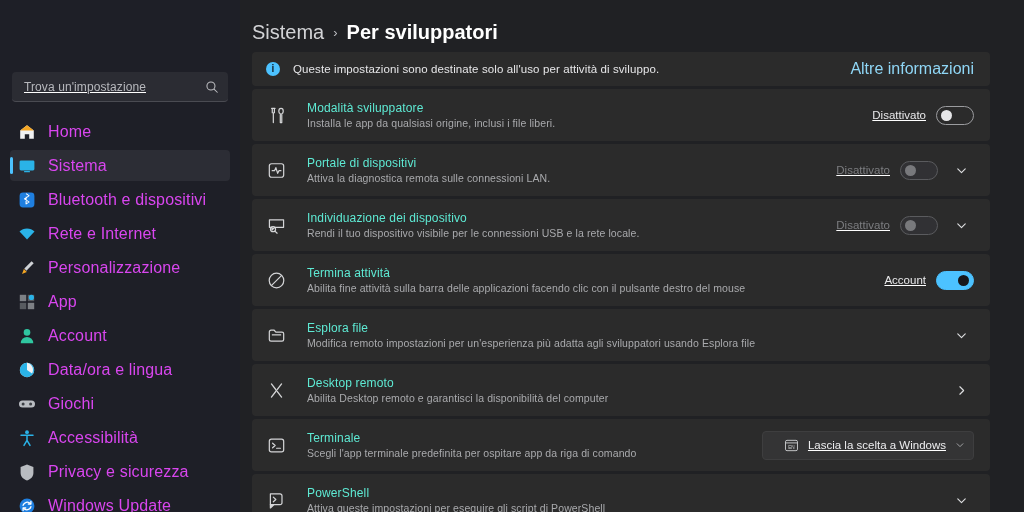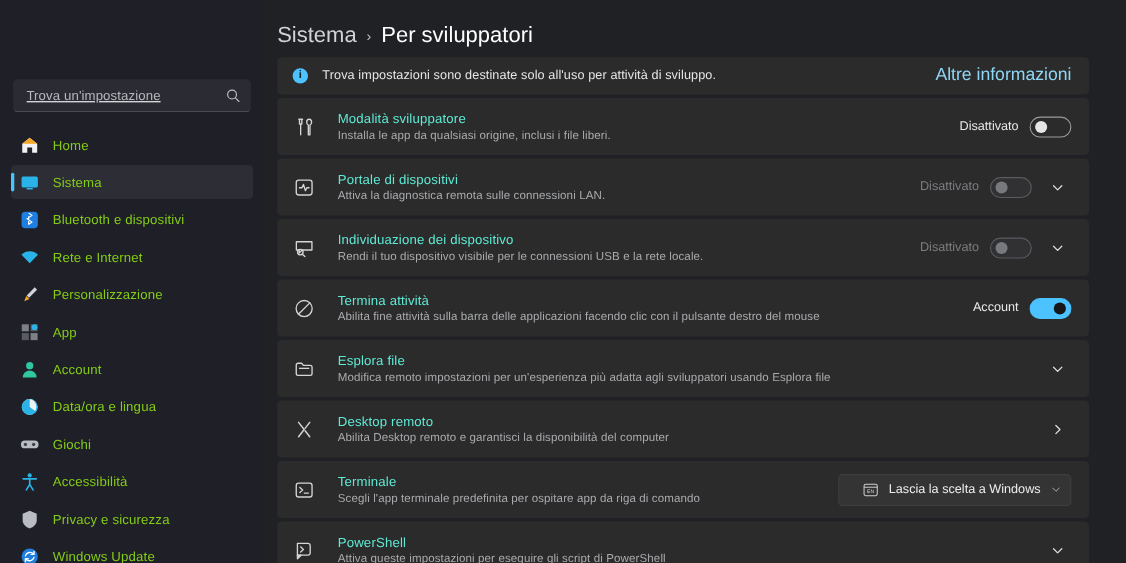--- a/index.html
+++ b/index.html
@@ -56,37 +56,37 @@
   .nav-item.selected { background: #2c2d35; }
   .nav-item.selected::before {
     content: ""; position: absolute; left: 0px; top: 7px;
     width: 3px; height: 17px; border-radius: 2px; background: #4cc2ff;
   }
   .nav-ico {
     width: 18px; height: 18px; flex: 0 0 18px;
     margin-right: 12px;
     display: flex; align-items: center; justify-content: center;
   }
-  .nav-label { font-size: 12px; color: #84cc16; letter-spacing: .15px; }
+  .nav-label { font-size: 16px; color: #d946ef; letter-spacing: .15px; }
 
   
   .content {
     flex: 1 1 auto; height: 512px;
     background: #202124;
     position: relative;
     overflow: hidden;
   }
   .breadcrumb {
     display: flex; align-items: center;
     padding: 16px 0 0 12px;
     height: 48px;
   }
   .crumb-root { font-size: 20px; color: #d2d3d6; font-weight: 400; cursor: pointer; }
   .crumb-sep { font-size: 13px; color: #bdbec2; margin: 0 9px; }
-  .crumb-cur { font-size: 20px; color: #ffffff; font-weight: 400; }
+  .crumb-cur { font-size: 20px; color: #ffffff; font-weight: 700; }
 
   .cards { padding: 4px 34px 0 12px; }
 
   .banner {
     background: #2b2b2b;
     border-radius: 4px;
     height: 34px;
     display: flex; align-items: center;
     padding: 0 16px 0 14px;
     margin-bottom: 3px;
@@ -112,21 +112,21 @@
     margin-bottom: 3px;
   }
   .card-ico {
     width: 20px; height: 20px; flex: 0 0 20px; margin-right: 21px;
     display: flex; align-items: center; justify-content: center;
     opacity: .92;
   }
   .card-body { flex: 1 1 auto; min-width: 0; }
   .card-title { font-size: 12px; color: #5eead4; letter-spacing: .15px; margin-bottom: 2px; }
   .card-sub { font-size: 10.5px; color: #a9aaad; letter-spacing: .1px; }
-  .card-right { display: flex; align-items: center; flex: 0 0 auto; margin-left: 14px; }
+  .card-right { display: flex; align-items: center; flex: 0 0 auto; margin-left: 14px; text-decoration: underline; }
 
   .state-label { font-size: 11.5px; color: #e8e8ea; margin-right: 10px; }
   .state-label.dim { color: #7c7d80; }
 
   .toggle {
     width: 38px; height: 19px; border-radius: 10px;
     border: 1px solid #9b9c9f;
     background: #2b2b2b;
     position: relative; cursor: pointer; flex: 0 0 38px;
   }
@@ -298,21 +298,21 @@
     <div class="breadcrumb">
       <span class="crumb-root">Sistema</span>
       <span class="crumb-sep">›</span>
       <span class="crumb-cur">Per sviluppatori</span>
     </div>
 
     <div class="cards">
 
       <div class="banner">
         <span class="banner-ico">i</span>
-        <span class="banner-text">Trova impostazioni sono destinate solo all'uso per attività di sviluppo.</span>
+        <span class="banner-text">Queste impostazioni sono destinate solo all'uso per attività di sviluppo.</span>
         <span class="banner-link">Altre informazioni</span>
       </div>
 
       <div id="card-list">
           <div class="card">
             <span class="card-ico">
               <svg viewBox="0 0 18 18" width="19" height="19">
                 <g fill="none" stroke="#e3e4e6" stroke-width="1.15" stroke-linecap="round" stroke-linejoin="round">
                   <path d="M5 2.3v4.1M7 2.3v4.1M6 6.4v9.3M4.4 2.3h3.2"></path>
                   <path d="M13.3 2.3c-1.2 0-2.1 1.1-2.1 2.6 0 1.2.6 2.1 1.4 2.5v8.3h1.4V7.4c.8-.4 1.4-1.3 1.4-2.5 0-1.5-.9-2.6-2.1-2.6z"></path>

